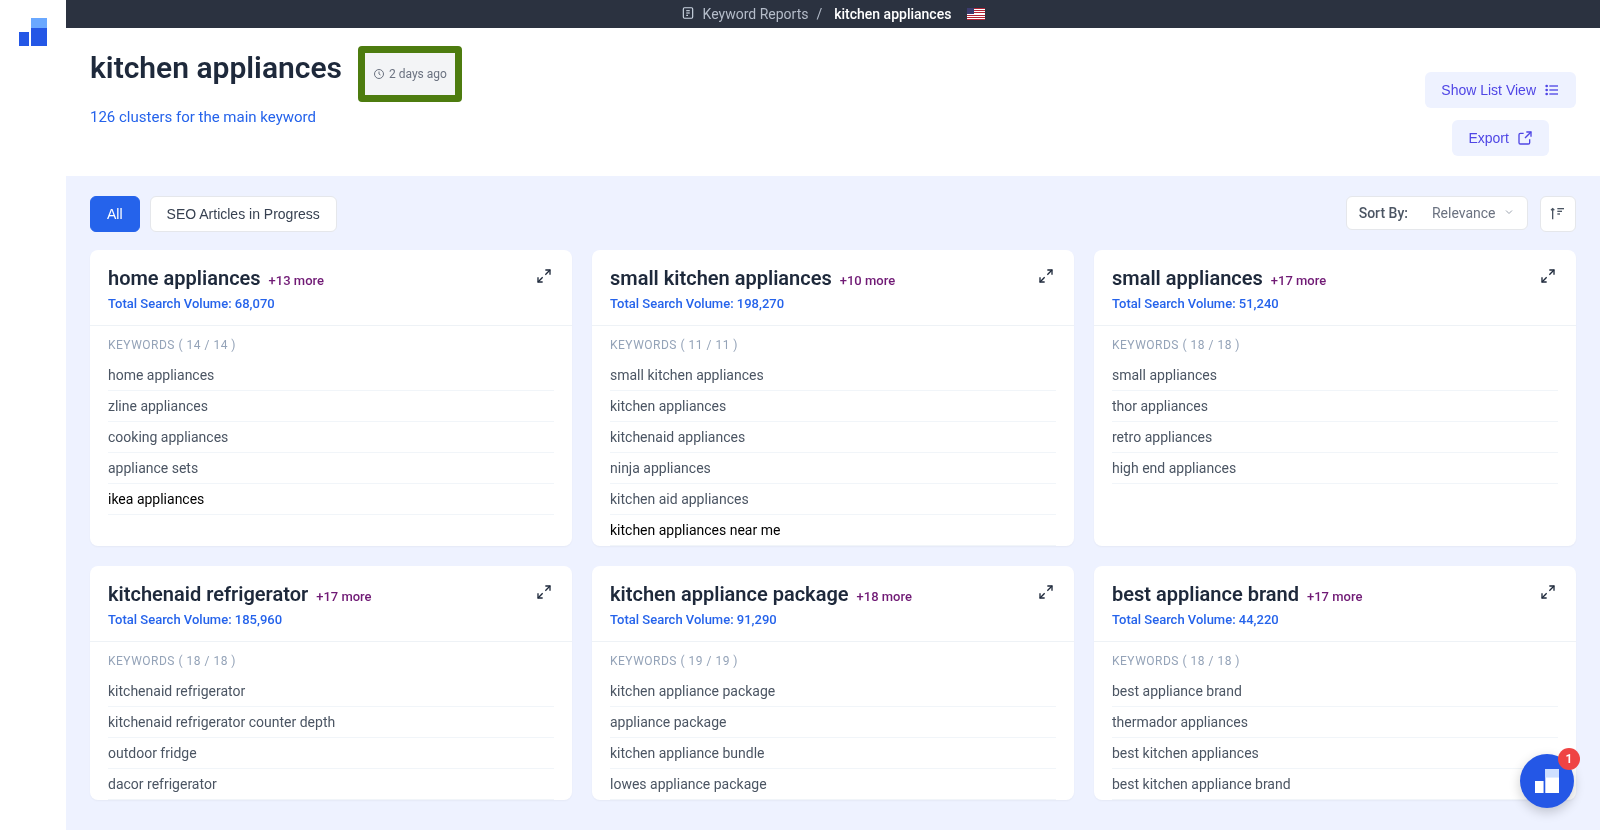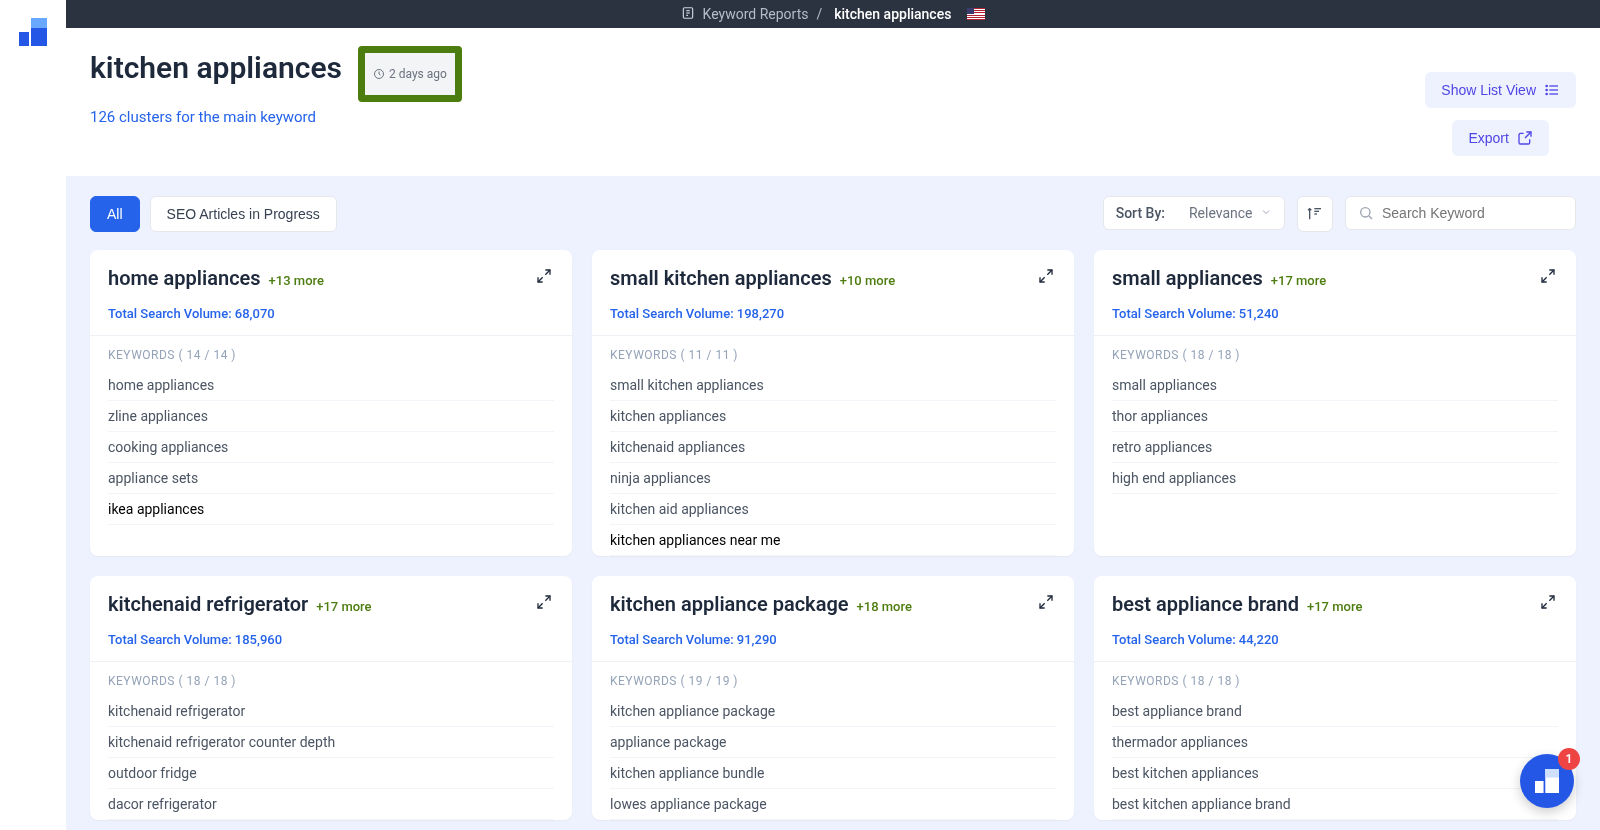--- a/index.html
+++ b/index.html
@@ -28,23 +28,23 @@
     .sort-group { display: flex; align-items: center; background: #fff; border: 1px solid #e5e7eb; border-radius: 6px; padding: 8px 12px; gap: 24px; font-size: 14px; color: #6b7280; }
     .sort-group .sortby-label { font-weight: 500; color: #4b5563; }
     .sort-icon-btn { background: #fff; border: 1px solid #e5e7eb; border-radius: 6px; width: 36px; height: 36px; display:flex; align-items:center; justify-content:center; cursor:pointer; color:#4b5563;}
     .search-box { background: #fff; border: 1px solid #e5e7eb; border-radius: 6px; padding: 8px 12px; display: flex; align-items: center; gap: 8px; min-width: 220px; }
     .search-box input { border: none; outline: none; font-size: 14px; flex: 1; color: #374151; }
     .grid { display: grid; grid-template-columns: repeat(3, 1fr); gap: 20px; }
     .card { background: #fff; border-radius: 8px; box-shadow: 0 1px 2px rgba(0,0,0,0.04); overflow: hidden; display: flex; flex-direction: column; max-height: 326px; }
     .card-header { padding: 16px 18px 14px 18px; display: flex; justify-content: space-between; align-items: flex-start; }
     .card-title-row { display: flex; align-items: baseline; gap: 8px; flex-wrap: wrap; }
     .card-title { font-size: 20px; font-weight: 600; color: #1e293b; }
-    .more-count { color: #4d7c0f; font-size: 13px; font-weight: 500; }
+    .more-count { color: #701a75; font-size: 13px; font-weight: 500; }
     .expand-btn { color: #1e293b; cursor: pointer; padding: 2px; }
-    .volume { color: #2563eb; font-size: 13px; font-weight: 500; margin-top: 16px; }
+    .volume { color: #2563eb; font-size: 13px; font-weight: 500; margin-top: 6px; }
     .keywords-section { border-top: 1px solid #eef2f6; padding: 12px 18px 0 18px; overflow: hidden; flex: 1; }
     .kw-count { color: #94a3b8; font-size: 12px; letter-spacing: 0.5px; margin-bottom: 8px; }
     .kw-item { color: #4b5563; font-size: 14px; padding: 7px 0; border-bottom: 1px solid #f1f5f9; }
     .kw-item.faded { color: #000000; }
     .fab { position: fixed; bottom: 22px; right: 26px; width: 54px; height: 54px; border-radius: 50%; background: #2457e6; display: flex; align-items: center; justify-content: center; box-shadow: 0 4px 12px rgba(0,0,0,0.2); cursor: pointer; }
     .fab-badge { position: absolute; top: -6px; right: -6px; background: #ef4444; color: #fff; border-radius: 50%; width: 22px; height: 22px; display: flex; align-items: center; justify-content: center; font-size: 12px; font-weight: 600; }
     svg { flex-shrink: 0; }
     .chev-down{ display:inline-block; margin-left:4px; color:#9ca3af;}
   </style>
 </head>
@@ -131,27 +131,20 @@
           </div>
           <button class="sort-icon-btn">
             <svg width="16" height="16" viewBox="0 0 24 24" fill="none" stroke="currentColor" stroke-width="2">
                 <path d="M11 4h10"></path>
                 <path d="M11 8h7"></path>
                 <path d="M11 12h4"></path>
                 <path d="M4 20V4"></path>
                 <path d="M1.5 6.5 4 4l2.5 2.5"></path>
               </svg>
           </button>
-          <div class="search-box">
-            <svg width="16" height="16" viewBox="0 0 24 24" fill="none" stroke="#9ca3af" stroke-width="2">
-                <circle cx="11" cy="11" r="7"></circle>
-                <line x1="21" y1="21" x2="16.5" y2="16.5"></line>
-              </svg>
-            <input type="text" placeholder="Search Keyword" style="">
-          </div>
         </div>
       </div>
 
       <div class="grid" id="cards-grid">
           <div class="card">
             <div class="card-header">
     <div>
       <div class="card-title-row">
         <span class="card-title">home appliances</span>
         <span class="more-count">+13 more</span>

